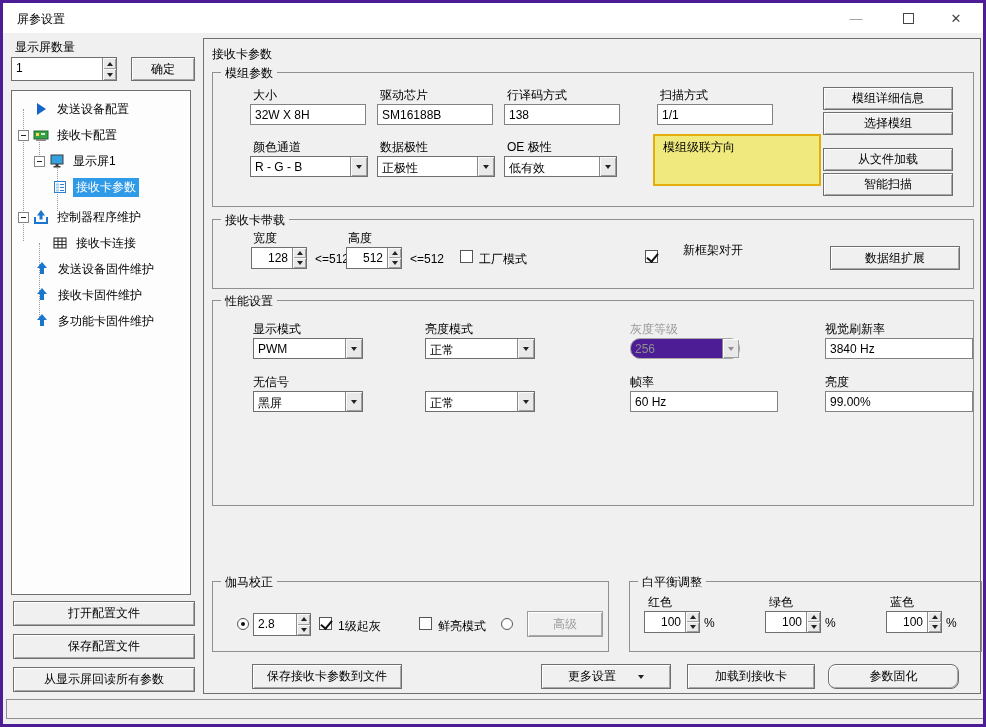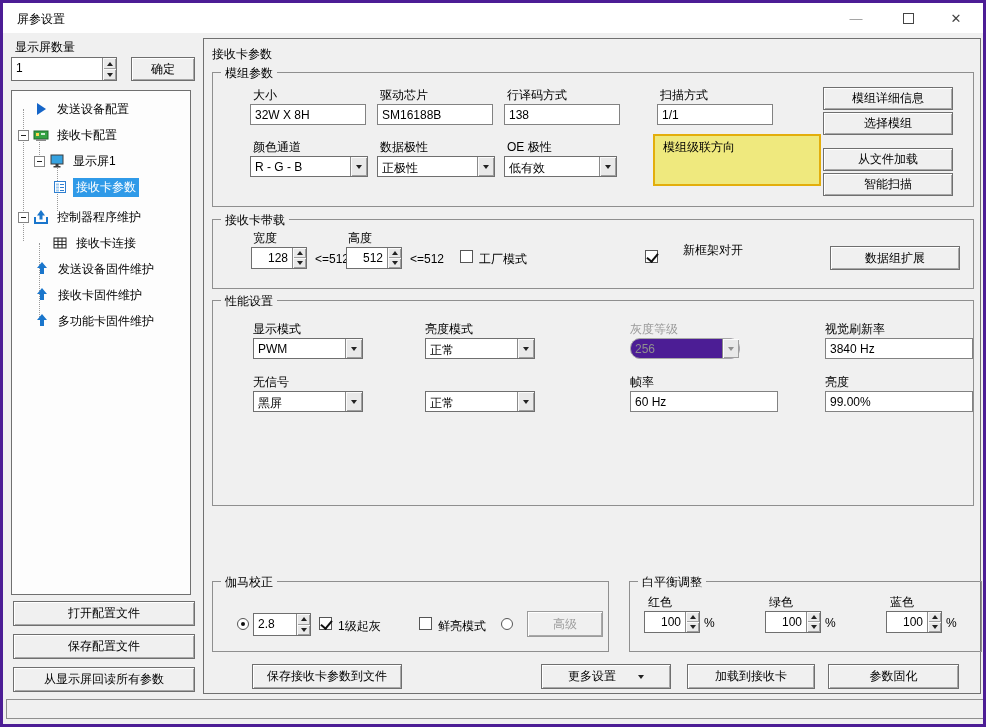--- a/index.html
+++ b/index.html
@@ -394,17 +394,17 @@
       </div>
       <span class="lbl" style="left:316px;top:34px;">%</span>
     </div>
 
     <div class="btn" style="left:8px;top:625px;width:150px;height:25px;margin-left:40px;">保存接收卡参数到文件</div>
     <div class="btn" style="left:337px;top:625px;width:130px;height:25px;">
       <span>更多设置</span>
       <i class="tri-dn morearrow"></i>
     </div>
     <div class="btn" style="left:483px;top:625px;width:128px;height:25px;">加载到接收卡</div>
-    <div class="btn" style="left:624px;top:625px;width:131px;height:25px;">参数固化</div>
+    <div class="btn" style="left:624px;top:625px;width:131px;height:25px;border-radius:8px;">参数固化</div>
   </div>
 
   <div class="statusbar"></div>
 </div>
 
 </body></html>

